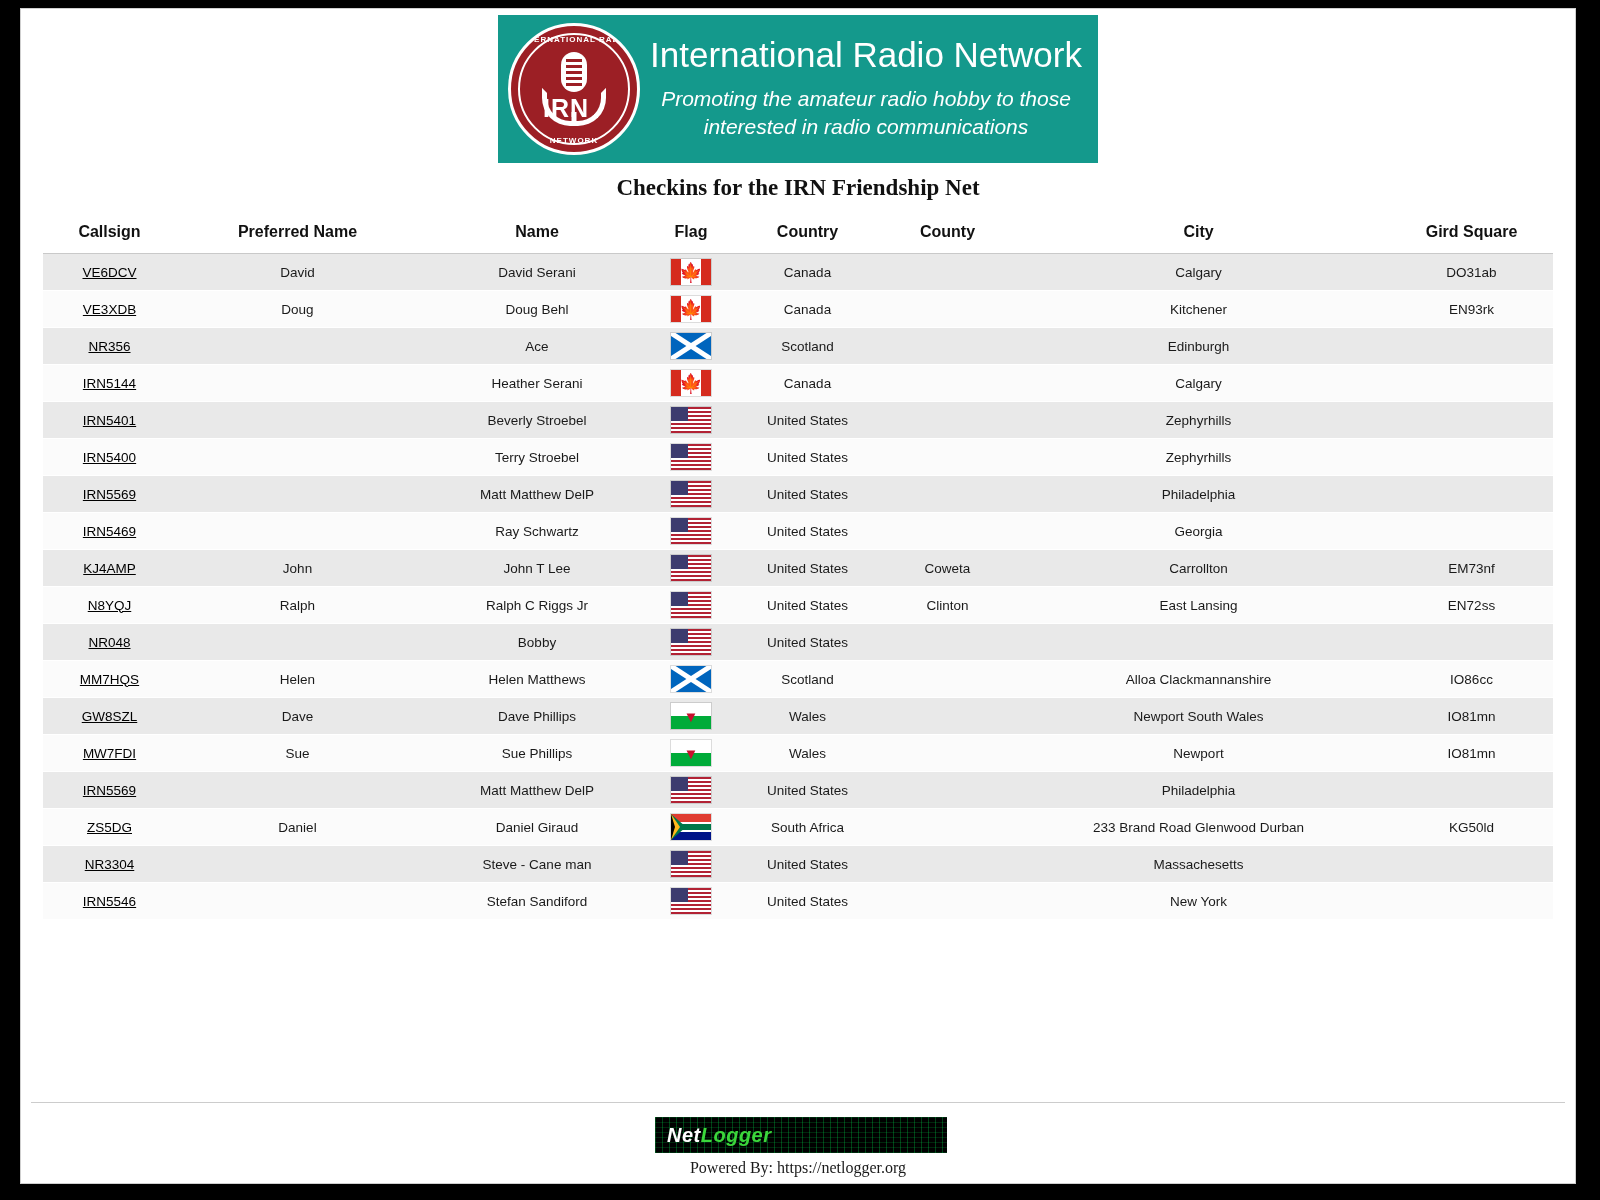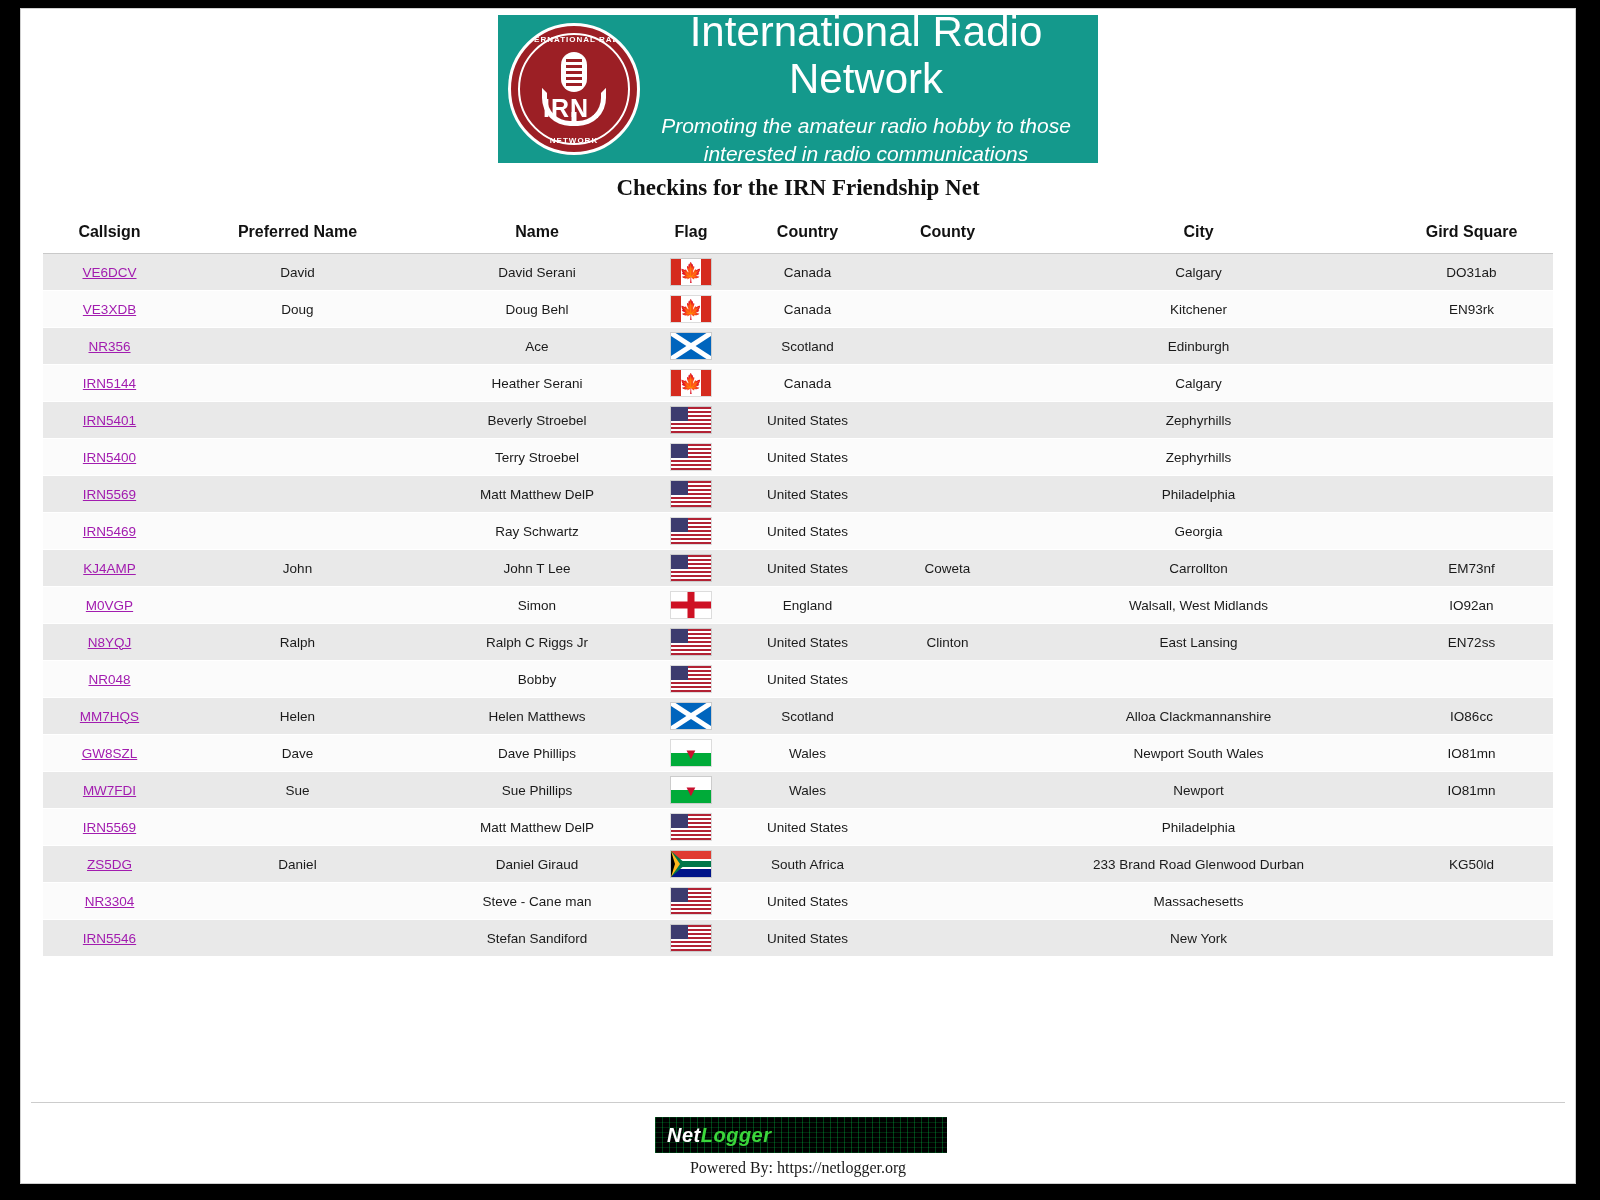--- a/index.html
+++ b/index.html
@@ -124,21 +124,21 @@
   .logo .top-text { top: 9px; }
   .logo .bot-text { bottom: 7px; }
 
   .banner-text {
     flex: 1;
     text-align: center;
     color: #ffffff;
     padding-left: 4px;
   }
   .banner-title {
-    font-size: 42px;
+    font-size: 35px;
     line-height: 1.1;
     margin-bottom: 10px;
   }
   .banner-sub {
     font-size: 21px;
     font-style: italic;
     line-height: 1.35;
   }
 
   .page-title {
@@ -174,21 +174,21 @@
     padding: 0 4px;
     border-bottom: 1px solid #ffffff;
     vertical-align: middle;
     overflow: hidden;
     white-space: nowrap;
   }
   tbody tr:nth-child(odd) td { background: #e9e9e9; }
   tbody tr:nth-child(even) td { background: #fbfbfb; }
 
   td.callsign a {
-    color: #a21caf;
+    color: #000000;
     text-decoration: underline;
     font-size: 13.5px;
   }
 
   col.c-callsign { width: 133px; }
   col.c-pref     { width: 243px; }
   col.c-name     { width: 236px; }
   col.c-flag     { width: 72px; }
   col.c-country  { width: 161px; }
   col.c-county   { width: 119px; }
@@ -525,30 +525,20 @@
                 <i></i>
                 <i></i>
                 <i></i>
               </span><span class="canton"></span></span></td>
           <td>United States</td>
           <td>Coweta</td>
           <td>Carrollton</td>
           <td>EM73nf</td>
         </tr>
         <tr>
-          <td class="callsign"><a href="#">M0VGP</a></td>
-          <td></td>
-          <td>Simon</td>
-          <td><span class="flag eng"><span class="v"></span><span class="h"></span></span></td>
-          <td>England</td>
-          <td></td>
-          <td>Walsall, West Midlands</td>
-          <td>IO92an</td>
-        </tr>
-        <tr>
           <td class="callsign"><a href="#">N8YQJ</a></td>
           <td>Ralph</td>
           <td>Ralph C Riggs Jr</td>
           <td><span class="flag us"><span class="stripes">
                 <i></i>
                 <i></i>
                 <i></i>
                 <i></i>
                 <i></i>
                 <i></i>

